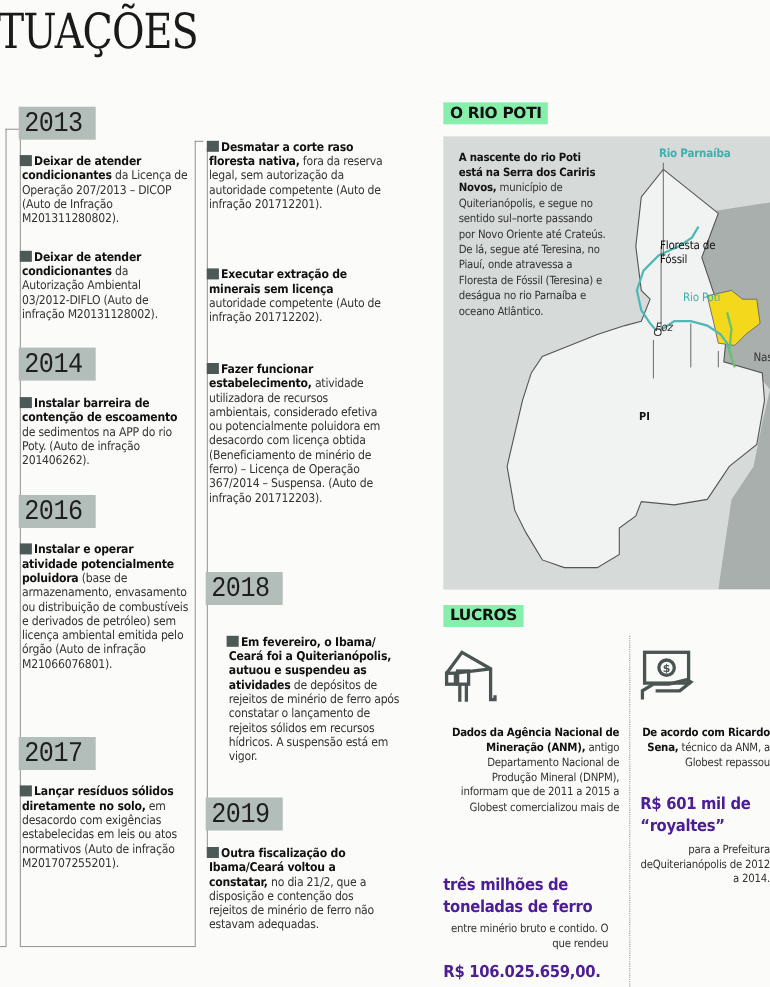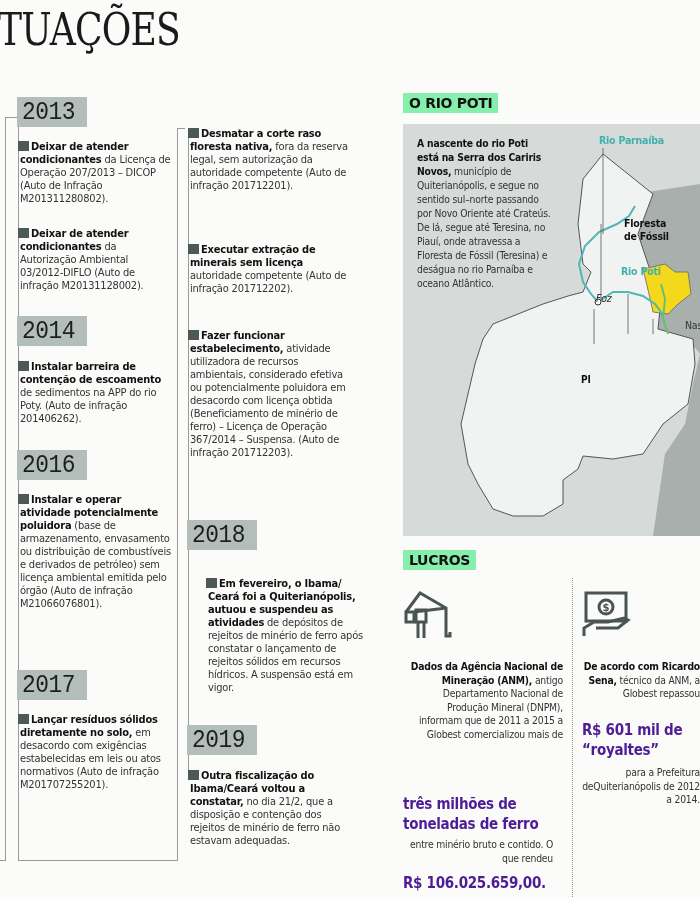--- a/index.html
+++ b/index.html
@@ -66,22 +66,22 @@
     <path d="M258 160 L262 175 L260 195 L265 210" fill="none" stroke="#6cc06c" stroke-width="2"></path>
     <line x1="200" y1="24" x2="200" y2="110" stroke="#555" stroke-width="0.8"></line>
     <line x1="198" y1="100" x2="198" y2="175" stroke="#555" stroke-width="0.8"></line>
     <line x1="225" y1="170" x2="225" y2="210" stroke="#555" stroke-width="0.8"></line>
     <line x1="191" y1="185" x2="191" y2="220" stroke="#555" stroke-width="0.8"></line>
     <line x1="250" y1="195" x2="250" y2="210" stroke="#555" stroke-width="0.8"></line>
     <circle cx="195" cy="178" r="3" fill="#fff" stroke="#333" stroke-width="1"></circle>
   </svg>
   <div class="maptext"><b>A nascente do rio Poti está na Serra dos Cariris Novos,</b><span> município de Quiterianópolis, e segue no sentido sul–norte passando por Novo Oriente até Crateús. De lá, segue até Teresina, no Piauí, onde atravessa a Floresta de Fóssil (Teresina) e deságua no rio Parnaíba e oceano Atlântico.</span></div>
   <div class="maplabel" style="left:196px;top:10px;color:#3fb0ae;font-weight:bold;">Rio Parnaíba</div>
-  <div class="maplabel" style="left:197px;top:93px;width:55px;color:#111;font-weight:bold;margin-left:24px;">Floresta de Fóssil</div>
-  <div class="maplabel" style="left:218px;top:141px;color:#3fb0ae;font-weight:bold;">Rio Poti</div>
+  <div class="maplabel" style="left:197px;top:93px;width:55px;color:#111;font-weight:normal;">Floresta de Fóssil</div>
+  <div class="maplabel" style="left:218px;top:141px;color:#3fb0ae;font-weight:normal;">Rio Poti</div>
   <div class="maplabel" style="left:193px;top:168px;color:#333;font-style:italic;">Foz</div>
   <div class="maplabel" style="left:282px;top:195px;color:#333;">Nas</div>
   <div class="maplabel" style="left:178px;top:249px;color:#111;font-weight:bold;font-size:10px;">PI</div>
 </div>
 
 <div class="tag" style="left:403px;top:550px;">LUCROS</div>
 <div class="dash"></div>
 
 <svg style="position:absolute;left:402px;top:590px;" width="52" height="50" viewBox="0 0 52 50">
   <g fill="none" stroke="#4a5553" stroke-width="3">

